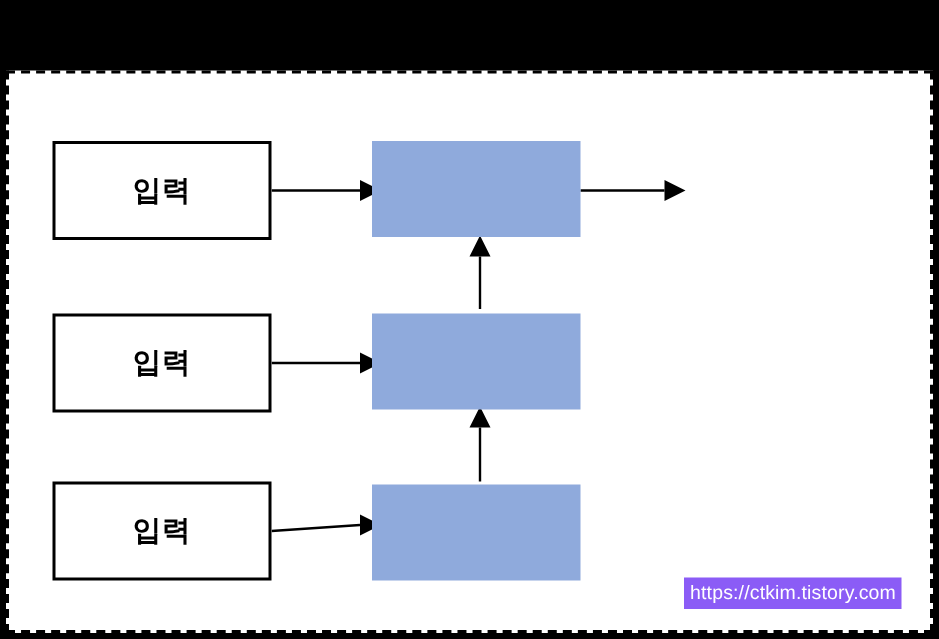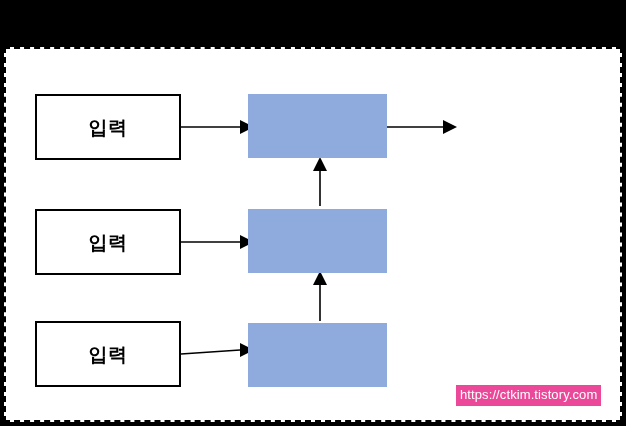--- a/index.html
+++ b/index.html
@@ -74,21 +74,21 @@
     stroke: #000000;
     stroke-width: 1.6;
   }
   #connectors polygon {
     fill: #000000;
   }
 
   
   #watermark {
     position: absolute;
-    background: #ec4899;
+    background: #8b5cf6;
     color: #ffffff;
     font-size: 13px;
     line-height: 18px;
     padding: 1px 4px 2px 4px;
     white-space: nowrap;
     letter-spacing: 0.1px;
   }
 </style>
 </head>
 <body>

